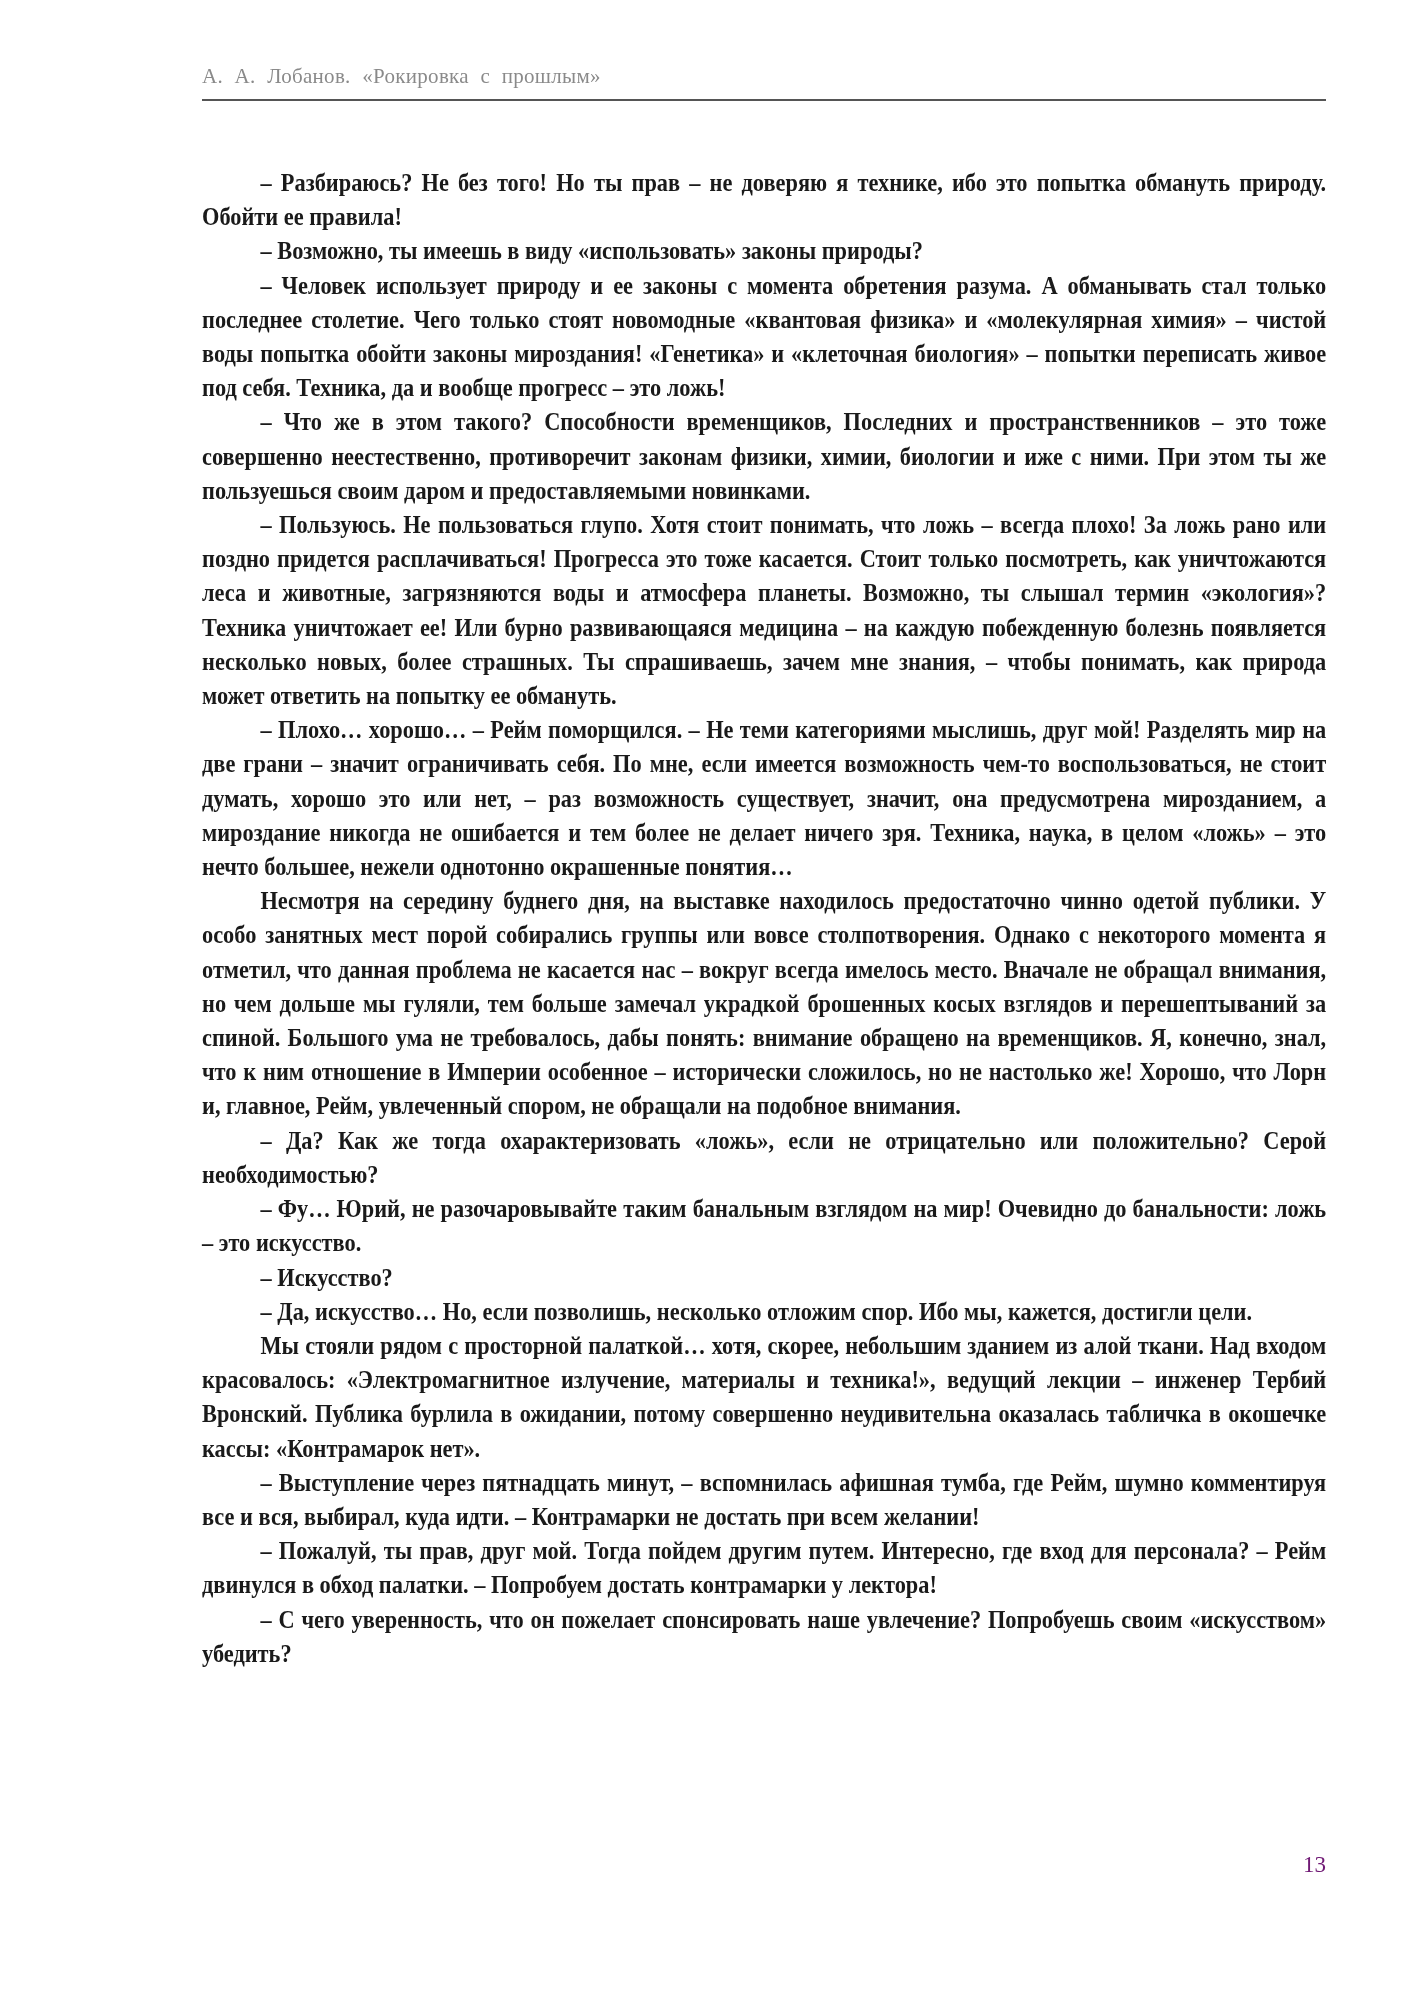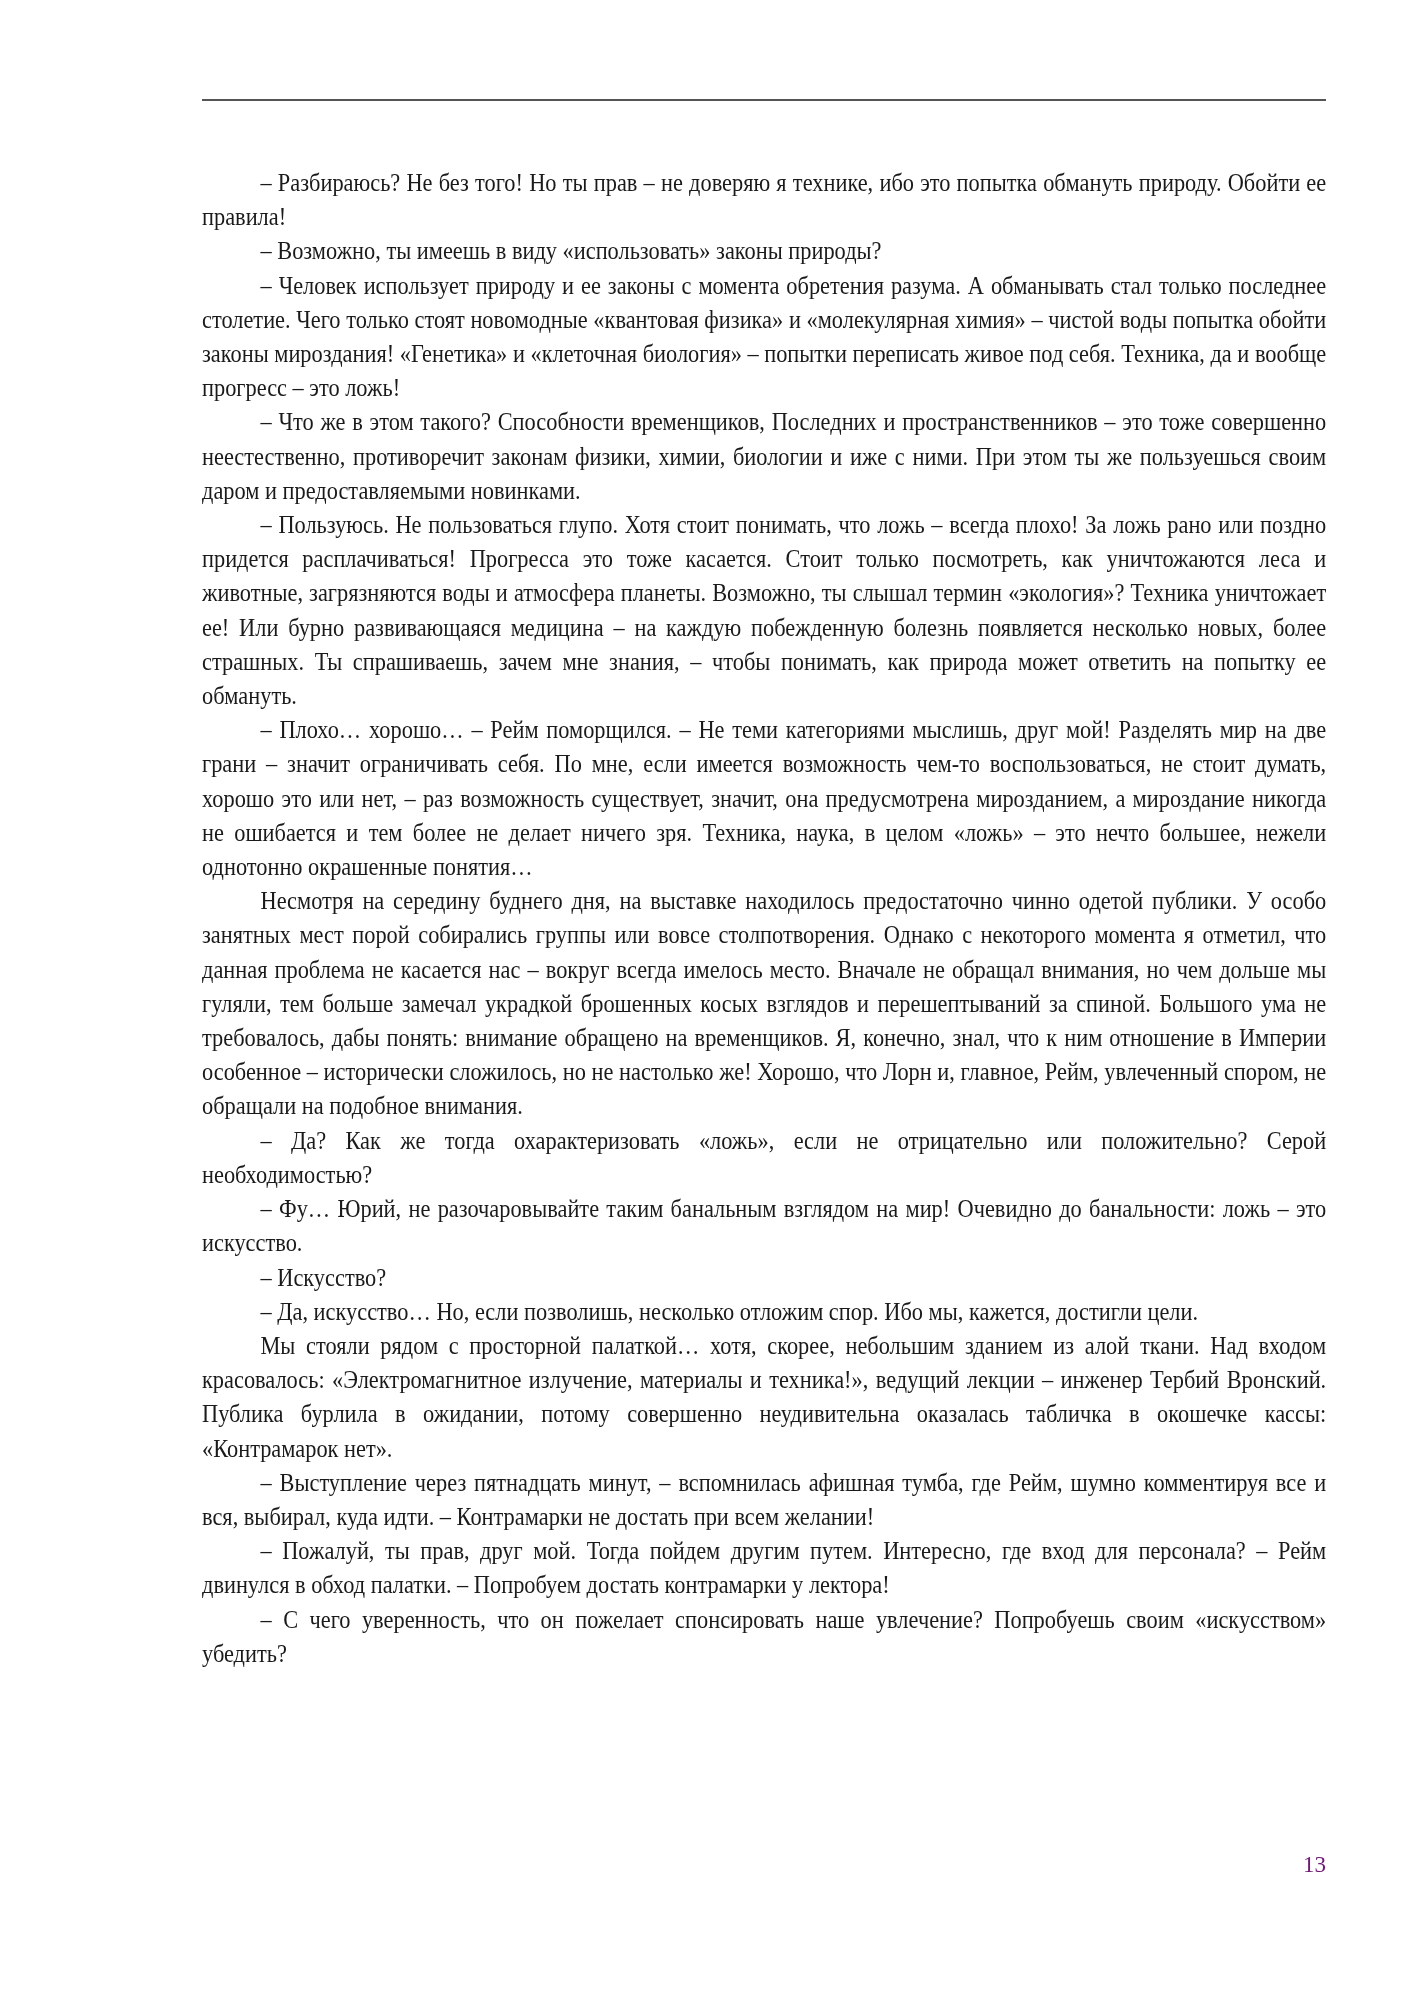--- a/index.html
+++ b/index.html
@@ -12,36 +12,38 @@
     word-spacing: 6px;
   }
   .header-rule {
     position: absolute; left: 202px; top: 99px; width: 1124px; height: 2px; background: #555;
   }
   .body-text {
     position: absolute; left: 202px; top: 166px; width: 1124px;
     font-family: "Liberation Serif", "DejaVu Serif", serif;
     font-size: 26px; line-height: 34.2px; color: #1a1a1a;
     text-align: justify;
+    font-weight: bold;
   }
   .body-text p {
     margin: 0; text-indent: 68px;
     transform-origin: left top;
   }
   .narrow { display: block; transform: scaleX(0.86); transform-origin: left top; width: 116.3%; }
   .page-number {
     position: absolute; left: 1286px; top: 1852px; width: 40px; text-align: right;
     font-family: "Liberation Serif", "DejaVu Serif", serif;
     font-size: 23px; color: #701a75;
   }
 </style>
 </head>
 <body>
 
 <div class="page">
+  <div class="running-header">А. А. Лобанов. «Рокировка с прошлым»</div>
   <div class="header-rule"></div>
 
   <div class="body-text">
     <div class="narrow">
       <p>– Разбираюсь? Не без того! Но ты прав – не доверяю я технике, ибо это попытка обмануть природу. Обойти ее правила!</p>
       <p>– Возможно, ты имеешь в виду «использовать» законы природы?</p>
       <p>– Человек использует природу и ее законы с момента обретения разума. А обманывать стал только последнее столетие. Чего только стоят новомодные «квантовая физика» и «молекулярная химия» – чистой воды попытка обойти законы мироздания! «Генетика» и «клеточная биология» – попытки переписать живое под себя. Техника, да и вообще прогресс – это ложь!</p>
       <p>– Что же в этом такого? Способности временщиков, Последних и пространственников – это тоже совершенно неестественно, противоречит законам физики, химии, биологии и иже с ними. При этом ты же пользуешься своим даром и предоставляемыми новинками.</p>
       <p>– Пользуюсь. Не пользоваться глупо. Хотя стоит понимать, что ложь – всегда плохо! За ложь рано или поздно придется расплачиваться! Прогресса это тоже касается. Стоит только посмотреть, как уничтожаются леса и животные, загрязняются воды и атмосфера планеты. Возможно, ты слышал термин «экология»? Техника уничтожает ее! Или бурно развивающаяся медицина – на каждую побежденную болезнь появляется несколько новых, более страшных. Ты спрашиваешь, зачем мне знания, – чтобы понимать, как природа может ответить на попытку ее обмануть.</p>
       <p>– Плохо… хорошо… – Рейм поморщился. – Не теми категориями мыслишь, друг мой! Разделять мир на две грани – значит ограничивать себя. По мне, если имеется возможность чем-то воспользоваться, не стоит думать, хорошо это или нет, – раз возможность существует, значит, она предусмотрена мирозданием, а мироздание никогда не ошибается и тем более не делает ничего зря. Техника, наука, в целом «ложь» – это нечто большее, нежели однотонно окрашенные понятия…</p>

